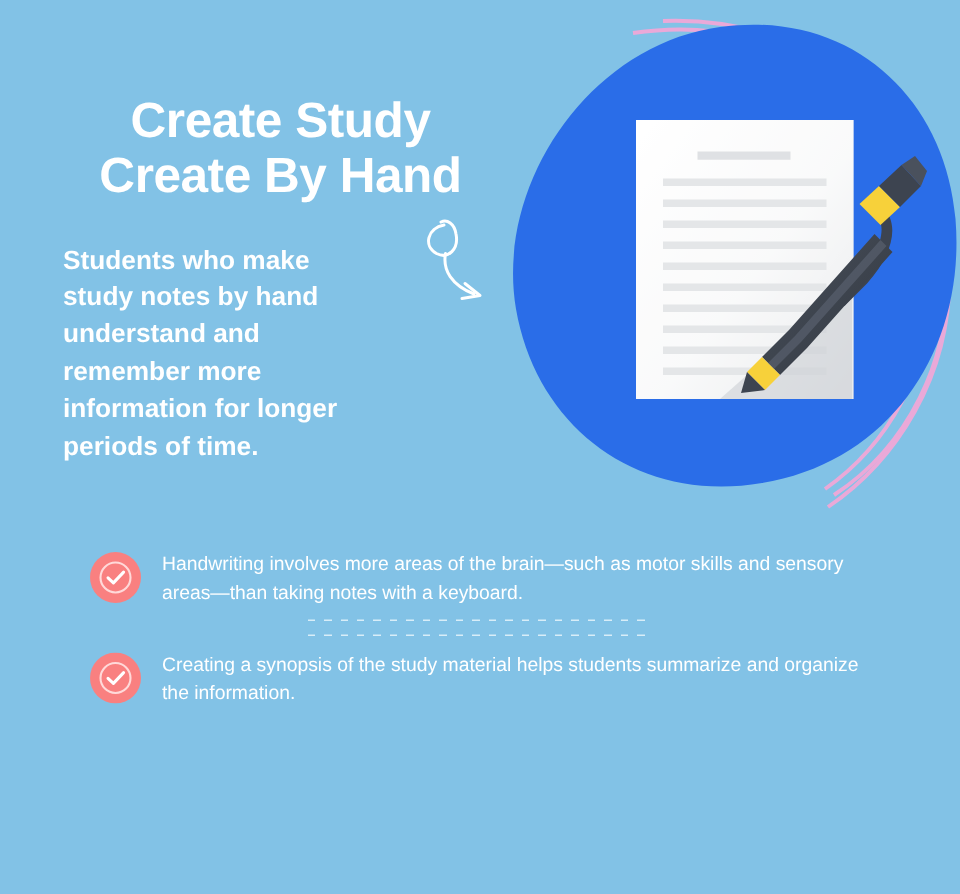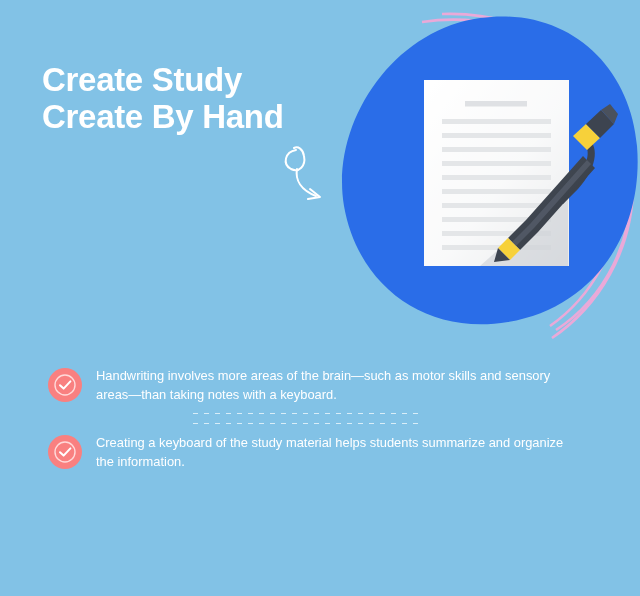--- a/index.html
+++ b/index.html
@@ -15,31 +15,31 @@
   
   .illus{position:absolute;left:330px;top:0;width:310px;height:350px;}
   .illus svg{display:block;}
 
   
   .headline{
     position:absolute;left:42px;top:40px;width:290px;
     color:#ffffff;font-weight:bold;font-size:33px;line-height:1.12;
     letter-spacing:-0.3px;
   }
-  .headline .ln{display:block;white-space:nowrap;}
+  .headline .ln{display:block;white-space:nowrap;text-align:center;}
 
   .subhead{
     position:absolute;left:42px;top:143px;width:215px;
     color:#ffffff;font-weight:bold;font-size:17.5px;line-height:1.42;
   }
 
   .doodle{position:absolute;left:272px;top:142px;width:70px;height:66px;}
 
   
-  .bullets{position:absolute;left:48px;top:366px;width:530px;}
+  .bullets{position:absolute;left:60px;top:366px;width:530px;}
   .bullet{position:relative;display:flex;align-items:flex-start;}
   .bullet .mark{
     flex:0 0 auto;width:34px;height:34px;margin-right:14px;margin-top:2px;
   }
   .bullet .txt{
     color:#ffffff;font-size:12.9px;line-height:1.45;font-weight:normal;
     padding-top:1px;
   }
   .divider{
     height:1px;margin:9px 0 9px 145px;width:228px;
@@ -121,20 +121,21 @@
         </g>
       </g>
     </svg>
   </div>
 
   <h1 class="headline">
     <span class="ln">Create Study</span>
     <span class="ln">Create By Hand</span>
   </h1>
 
+  <p class="subhead">Students who make study notes by hand understand and remember more information for longer periods of time.</p>
 
   <div class="doodle">
     <svg width="70" height="66" viewBox="0 0 70 66" xmlns="http://www.w3.org/2000/svg">
       <g fill="none" stroke="#ffffff" stroke-width="2" stroke-linecap="round">
         <path d="M 24 8 C 13 10 10 22 19 27 C 27 31 34 24 32 14 C 31 7 26 4 22 6"></path>
         <path d="M 25 27 C 23 38 29 48 44 54"></path>
       </g>
       <path d="M 38 47 L 48 55 L 36 57" fill="none" stroke="#ffffff" stroke-width="2" stroke-linecap="round" stroke-linejoin="round"></path>
     </svg>
   </div>
@@ -158,17 +159,17 @@
     <div class="divider"></div>
 
     <div class="bullet">
       <span class="mark">
         <svg width="34" height="34" viewBox="0 0 34 34" xmlns="http://www.w3.org/2000/svg">
           <circle cx="17" cy="17" r="17" fill="#f98080"></circle>
           <circle cx="17" cy="17" r="10" fill="none" stroke="#ffd9d9" stroke-width="1.4"></circle>
           <path d="M 12 17.2 L 15.6 20.6 L 22.4 13.4" fill="none" stroke="#ffffff" stroke-width="2" stroke-linecap="round" stroke-linejoin="round"></path>
         </svg>
       </span>
-      <span class="txt">Creating a keyboard of the study material helps students summarize and organize the information.</span>
+      <span class="txt">Creating a synopsis of the study material helps students summarize and organize the information.</span>
     </div>
 
   </div>
 </div>
 
 </body></html>

